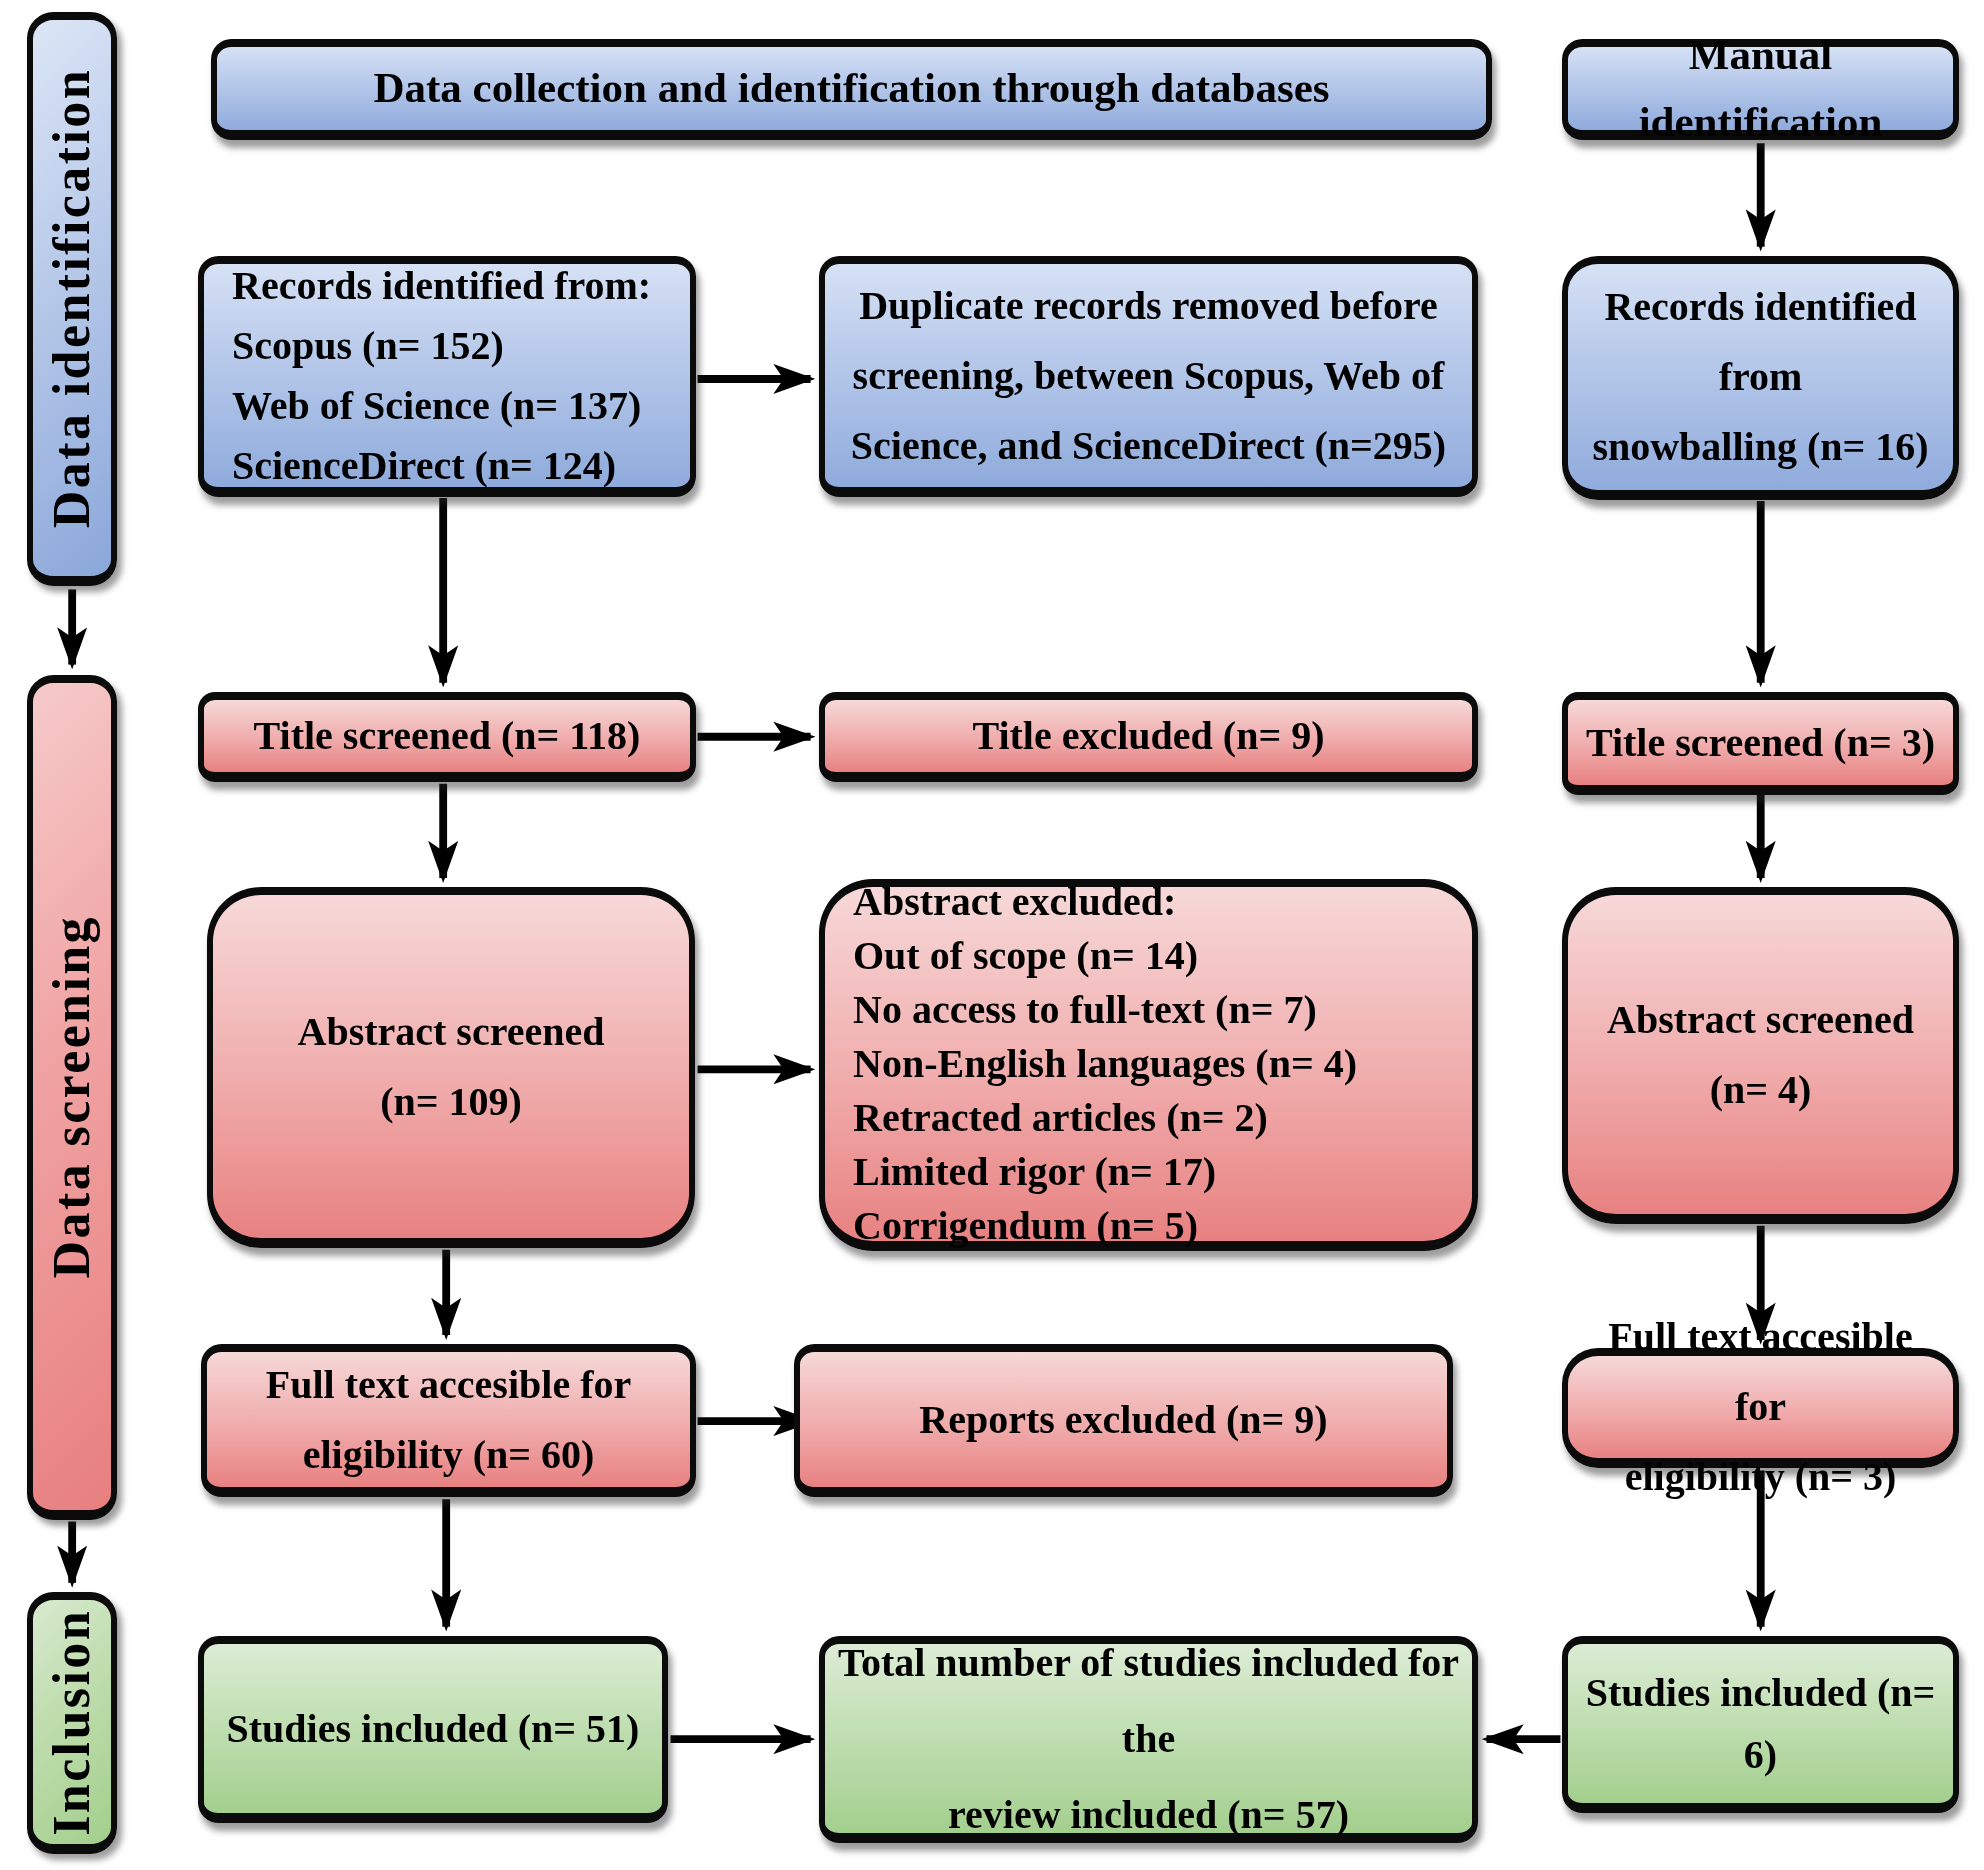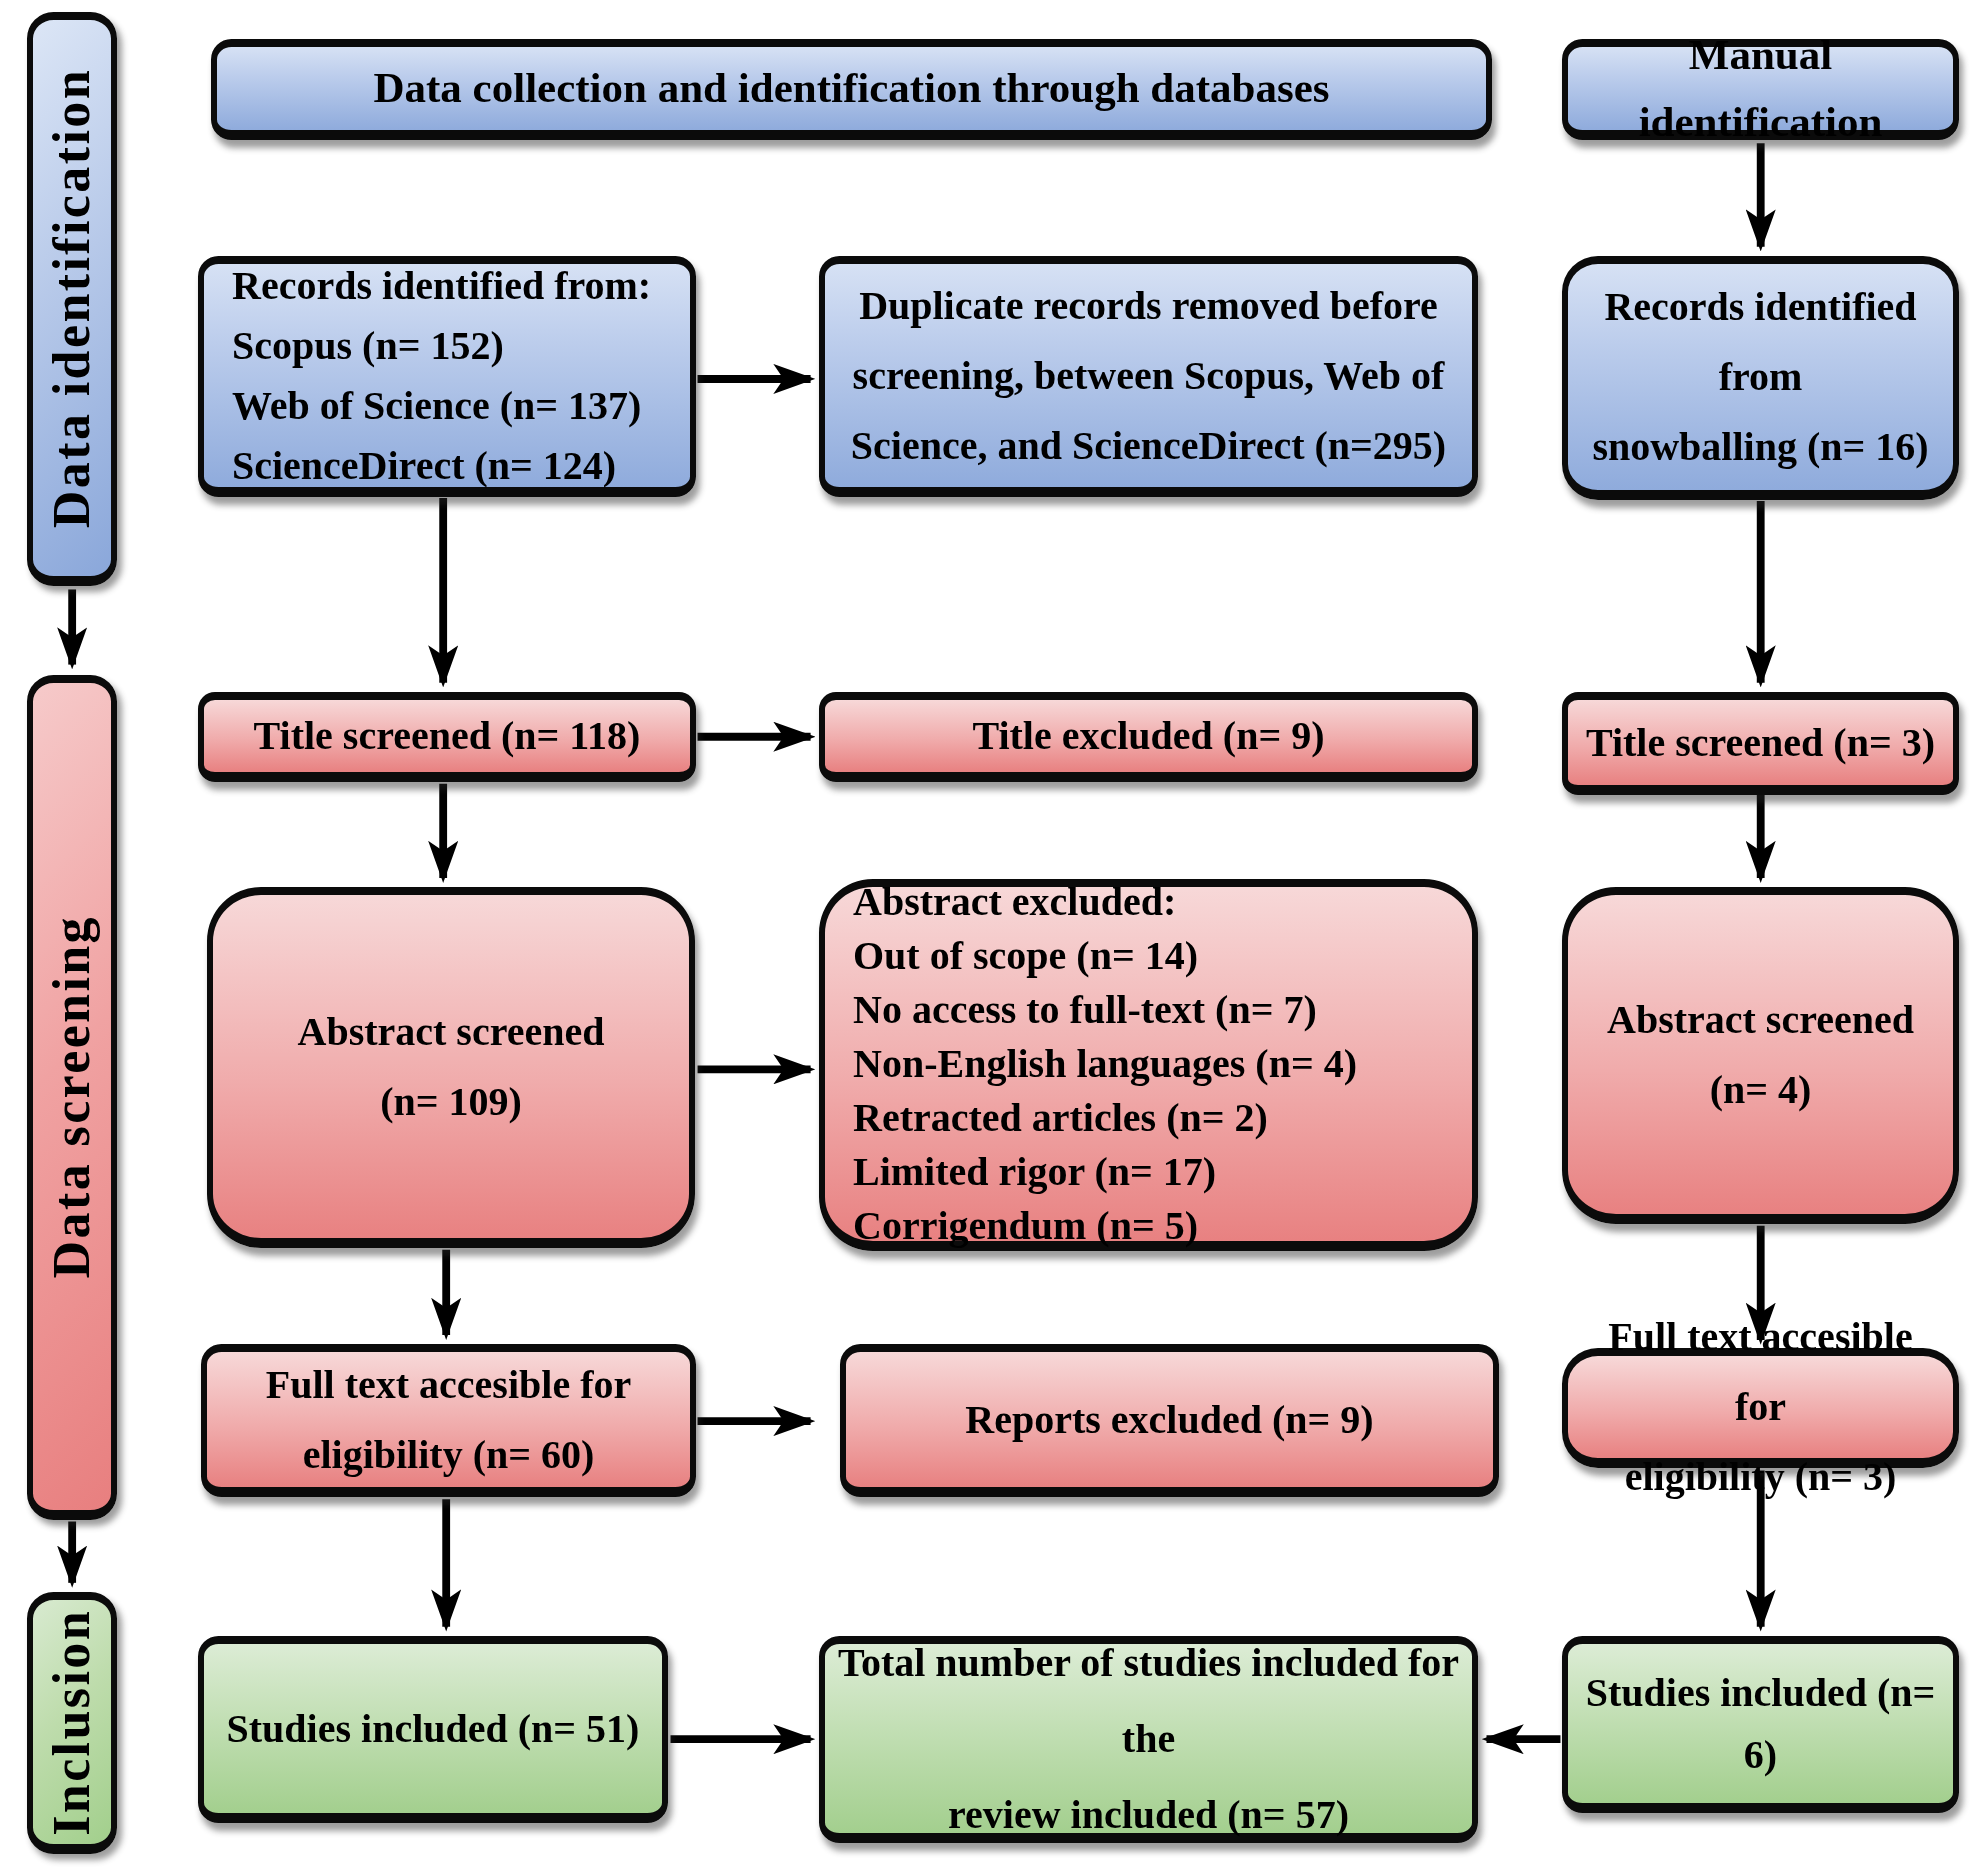--- a/index.html
+++ b/index.html
@@ -71,21 +71,21 @@
 
   #box-title-screened-db{left:198px;top:692px;width:498px;height:90px;border-radius:17px;}
   #box-title-excluded{left:819px;top:692px;width:659px;height:90px;border-radius:17px;text-align:center;}
   #box-title-screened-manual{left:1562px;top:692px;width:397px;height:103px;border-radius:16px;}
 
   #box-abstract-screened-db{left:207px;top:887px;width:488px;height:361px;}
   #box-abstract-excluded{left:819px;top:879px;width:659px;height:372px;}
   #box-abstract-screened-manual{left:1562px;top:887px;width:397px;height:337px;}
 
   #box-fulltext-db{left:201px;top:1344px;width:495px;height:153px;}
-  #box-reports-excluded{left:840px;top:1344px;width:659px;height:153px;}
+  #box-reports-excluded{left:794px;top:1344px;width:659px;height:153px;}
   #box-fulltext-manual{left:1562px;top:1348px;width:397px;height:120px;}
 
   #box-studies-included-db{left:198px;top:1636px;width:470px;height:187px;}
   #box-total-included{left:819px;top:1636px;width:659px;height:207px;}
   #box-studies-included-manual{left:1562px;top:1636px;width:397px;height:177px;}
 
   svg.arrows{position:absolute;left:0;top:0;width:1985px;height:1871px;pointer-events:none;}
   svg.arrows line{stroke:#000;stroke-width:13px;}
 </style>
 </head>

